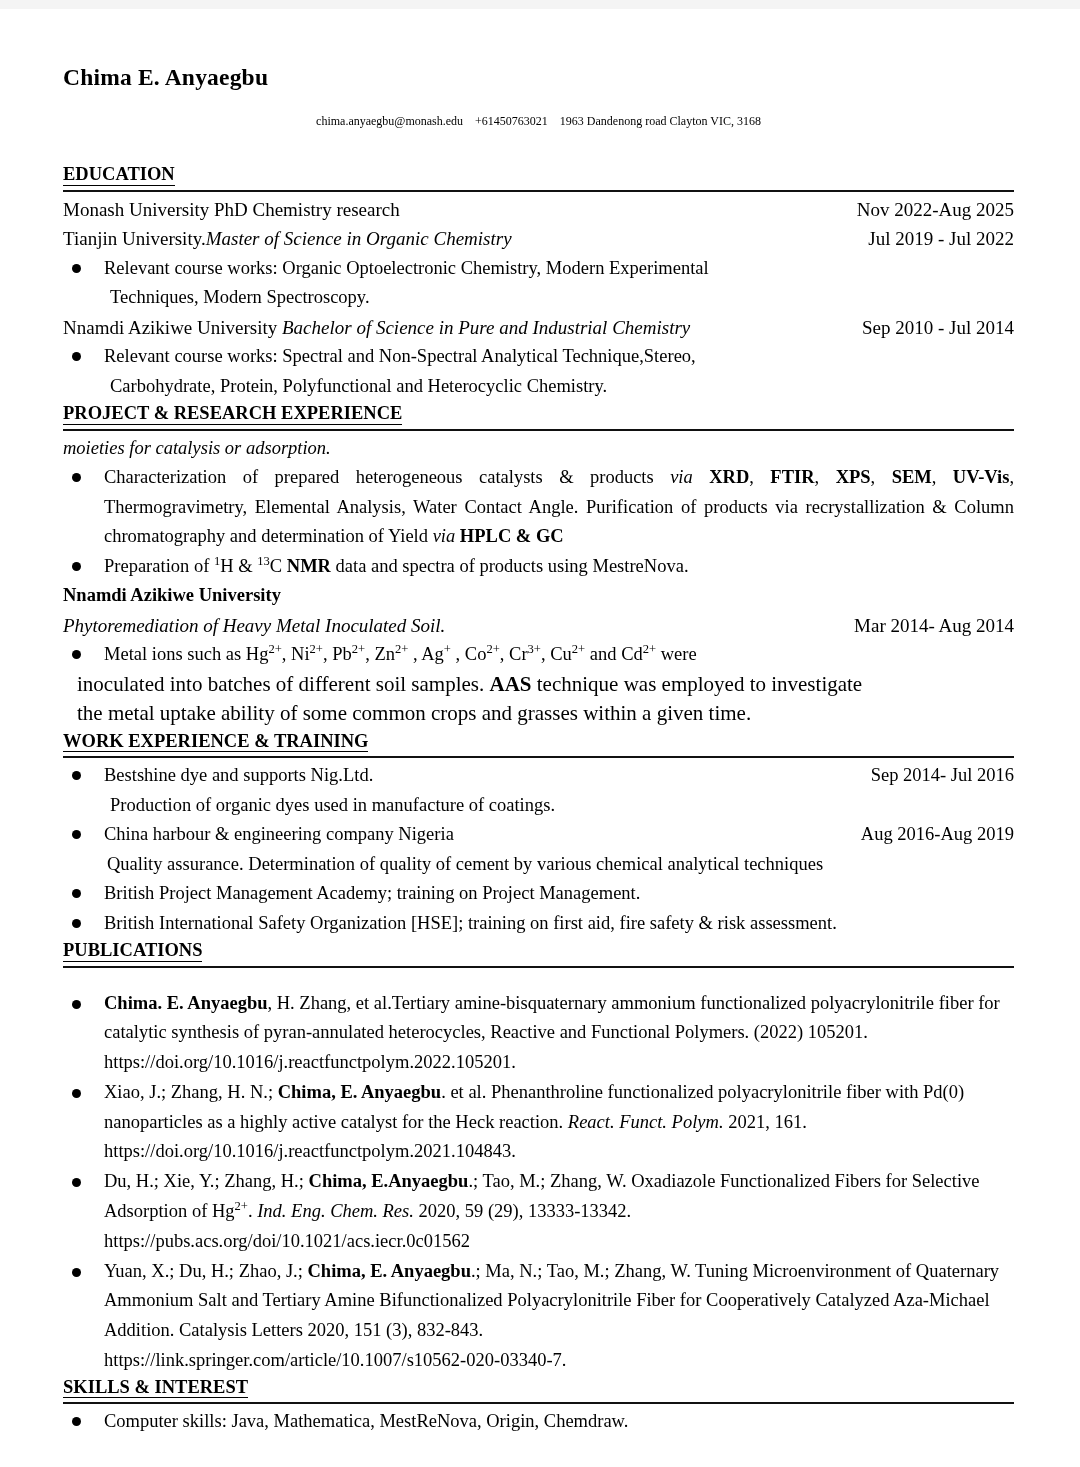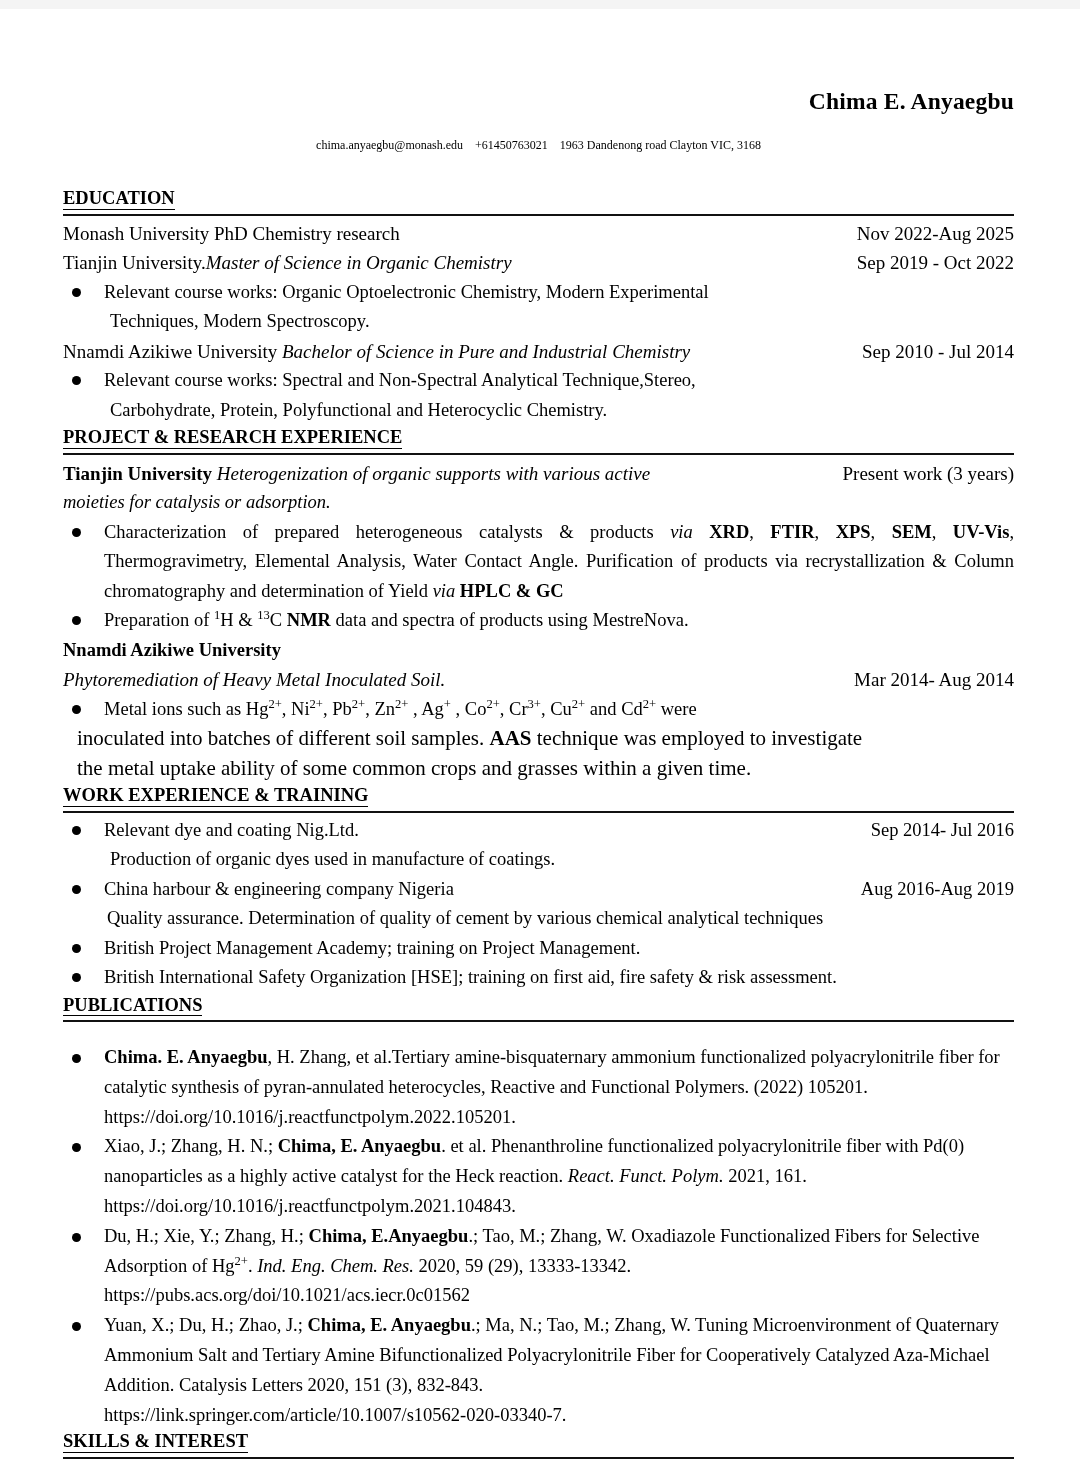--- a/index.html
+++ b/index.html
@@ -29,26 +29,26 @@
   }
   .content {
     position: absolute;
     left: 63px;
     top: 0;
     width: 951px;
   }
 
   
   .name {
-    text-align: right;
+    text-align: left;
     font-weight: bold;
     font-size: 23.5px;
     letter-spacing: 0.2px;
     margin: 0;
-    padding-top: 88px;
+    padding-top: 64px;
   }
   .contact {
     text-align: center;
     font-size: 12px;
     margin: 0;
     padding-top: 23px;
     white-space: pre;
   }
 
   
@@ -163,21 +163,21 @@
       </div>
       <div class="rule"></div>
 
       <div class="row">
         <span class="left">Monash University PhD Chemistry research</span>
         <span class="right">Nov 2022-Aug 2025</span>
       </div>
 
       <div class="row">
         <span class="left"><span>Tianjin University.</span><i>Master of Science in Organic Chemistry</i></span>
-        <span class="right">Sep 2019 - Oct 2022</span>
+        <span class="right">Jul 2019 - Jul 2022</span>
       </div>
 
       <div class="bullet-item">
         <span class="dot"></span>
         <div>Relevant course works: Organic Optoelectronic Chemistry, Modern Experimental</div>
       </div>
       <div class="cont" style="padding-left:47px;">
         <span>Techniques, Modern Spectroscopy.</span>
       </div>
 
@@ -194,24 +194,20 @@
         <span>Carbohydrate, Protein, Polyfunctional and Heterocyclic Chemistry.</span>
       </div>
     </div>
 
     <div class="section" style="margin-top:3px;">
       <div class="section-head">
         <span class="head-text">PROJECT &amp; RESEARCH EXPERIENCE</span>
       </div>
       <div class="rule"></div>
 
-      <div class="row" style="margin-top:4px;">
-        <span class="left"><b>Tianjin University</b><i> Heterogenization of organic supports with various active</i></span>
-        <span class="right">Present work (3 years)</span>
-      </div>
       <div class="line">
         <i>moieties for catalysis or adsorption.</i>
       </div>
 
       <div class="bullet-item just">
         <span class="dot"></span>
         <span>Characterization of prepared heterogeneous catalysts &amp; products </span><i>via</i><b> XRD</b><span>, </span><b>FTIR</b><span>, </span><b>XPS</b><span>, </span><b>SEM</b><span>, </span><b>UV-Vis</b><span>, Thermogravimetry, Elemental Analysis, Water Contact Angle. Purification of products via recrystallization &amp; Column chromatography and determination of Yield </span><i>via</i><b> HPLC &amp; GC</b>
       </div>
 
       <div class="bullet-item">
@@ -242,21 +238,21 @@
 
     <div class="section" style="margin-top:3px;">
       <div class="section-head">
         <span class="head-text">WORK EXPERIENCE &amp; TRAINING</span>
       </div>
       <div class="rule"></div>
 
       <div class="bullet-item">
         <span class="dot"></span>
         <div class="bullet-row">
-          <span>Relevant dye and coating Nig.Ltd.</span>
+          <span>Bestshine dye and supports Nig.Ltd.</span>
           <span class="right">Sep 2014- Jul 2016</span>
         </div>
       </div>
       <div class="cont" style="padding-left:47px;">
         <span>Production of organic dyes used in manufacture of coatings.</span>
       </div>
 
       <div class="bullet-item">
         <span class="dot"></span>
         <div class="bullet-row">

